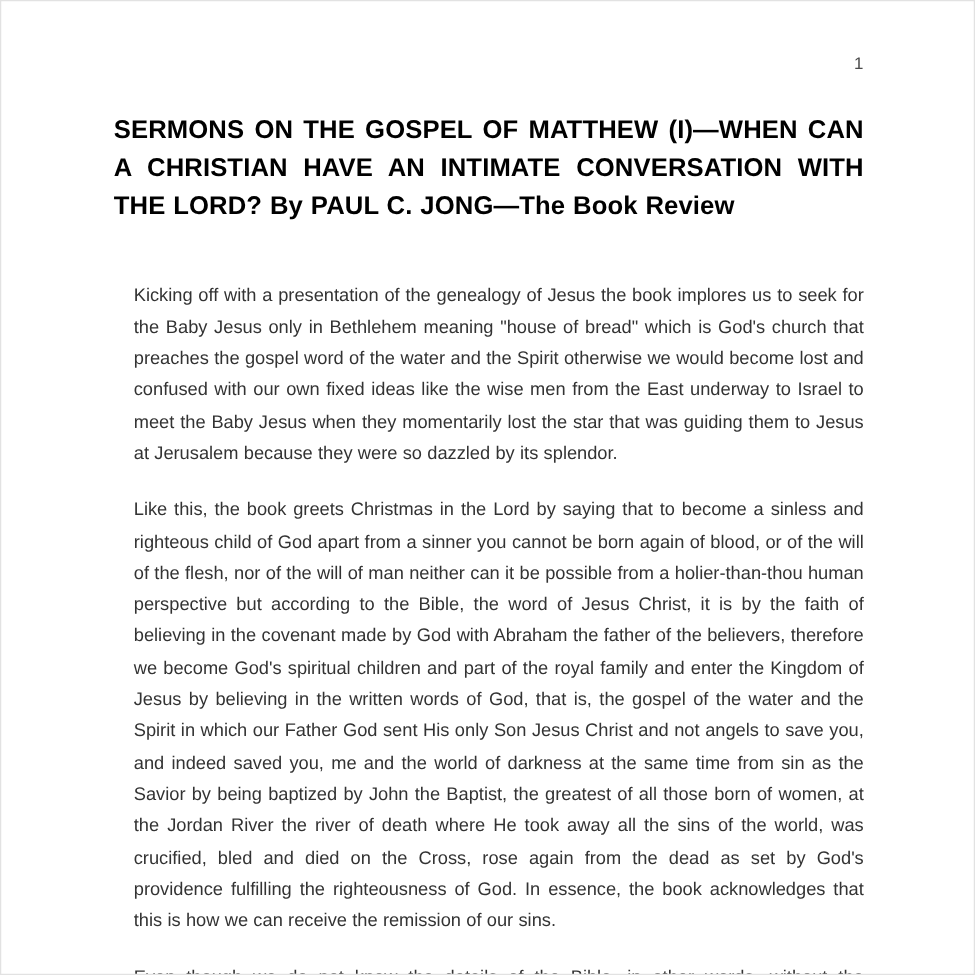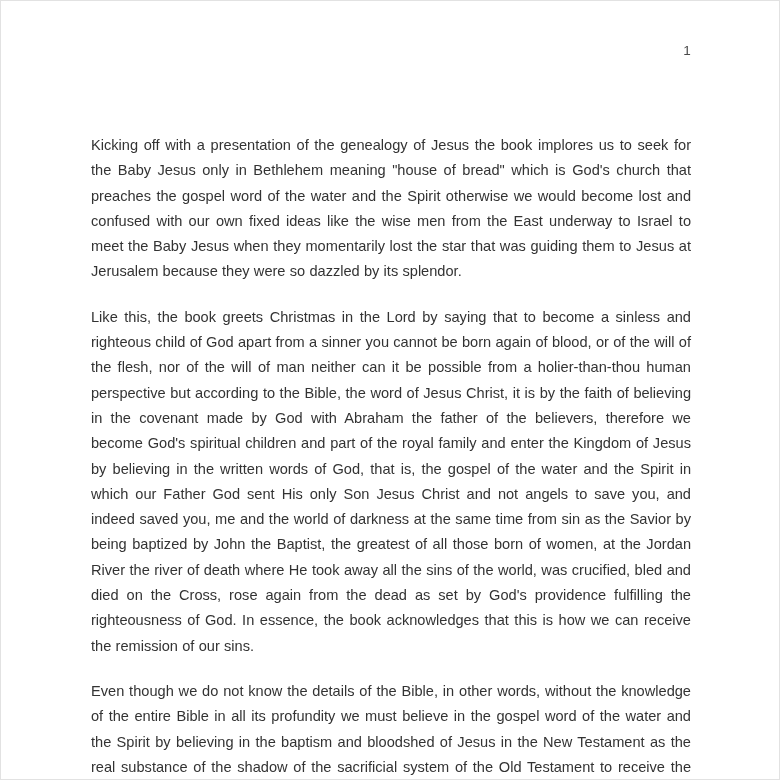--- a/index.html
+++ b/index.html
@@ -45,36 +45,37 @@
   }
   .body-block {
     margin-top: 44px;
   }
   .para {
     font-size: 14.6px;
     color: #333333;
     line-height: 25.3px;
     text-align: justify;
     text-align-last: left;
-    margin: 0 0 20px 0;
+    margin: 0 0 20px 16px;
     word-spacing: 0.2px;
   }
   .para:last-child {
     margin-bottom: 0;
   }
 </style>
 </head>
 <body>
 
 <div class="page">
 
   <div class="page-number">1</div>
 
   <div class="content">
 
+    <h1 class="doc-title">SERMONS ON THE GOSPEL OF MATTHEW (I)—WHEN CAN A CHRISTIAN HAVE AN INTIMATE CONVERSATION WITH THE LORD? By PAUL C. JONG—The Book Review</h1>
 
     <div class="body-block">
       <p class="para">Kicking off with a presentation of the genealogy of Jesus the book implores us to seek for the Baby Jesus only in Bethlehem meaning "house of bread" which is God's church that preaches the gospel word of the water and the Spirit otherwise we would become lost and confused with our own fixed ideas like the wise men from the East underway to Israel to meet the Baby Jesus when they momentarily lost the star that was guiding them to Jesus at Jerusalem because they were so dazzled by its splendor.</p>
       <p class="para">Like this, the book greets Christmas in the Lord by saying that to become a sinless and righteous child of God apart from a sinner you cannot be born again of blood, or of the will of the flesh, nor of the will of man neither can it be possible from a holier-than-thou human perspective but according to the Bible, the word of Jesus Christ, it is by the faith of believing in the covenant made by God with Abraham the father of the believers, therefore we become God's spiritual children and part of the royal family and enter the Kingdom of Jesus by believing in the written words of God, that is, the gospel of the water and the Spirit in which our Father God sent His only Son Jesus Christ and not angels to save you, and indeed saved you, me and the world of darkness at the same time from sin as the Savior by being baptized by John the Baptist, the greatest of all those born of women, at the Jordan River the river of death where He took away all the sins of the world, was crucified, bled and died on the Cross, rose again from the dead as set by God's providence fulfilling the righteousness of God. In essence, the book acknowledges that this is how we can receive the remission of our sins.</p>
       <p class="para">Even though we do not know the details of the Bible, in other words, without the knowledge of the entire Bible in all its profundity we must believe in the gospel word of the water and the Spirit by believing in the baptism and bloodshed of Jesus in the New Testament as the real substance of the shadow of the sacrificial system of the Old Testament to receive the remission of sins given by God and the eight blessings by faith</p>
     </div>
 
   </div>
 
 </div>

